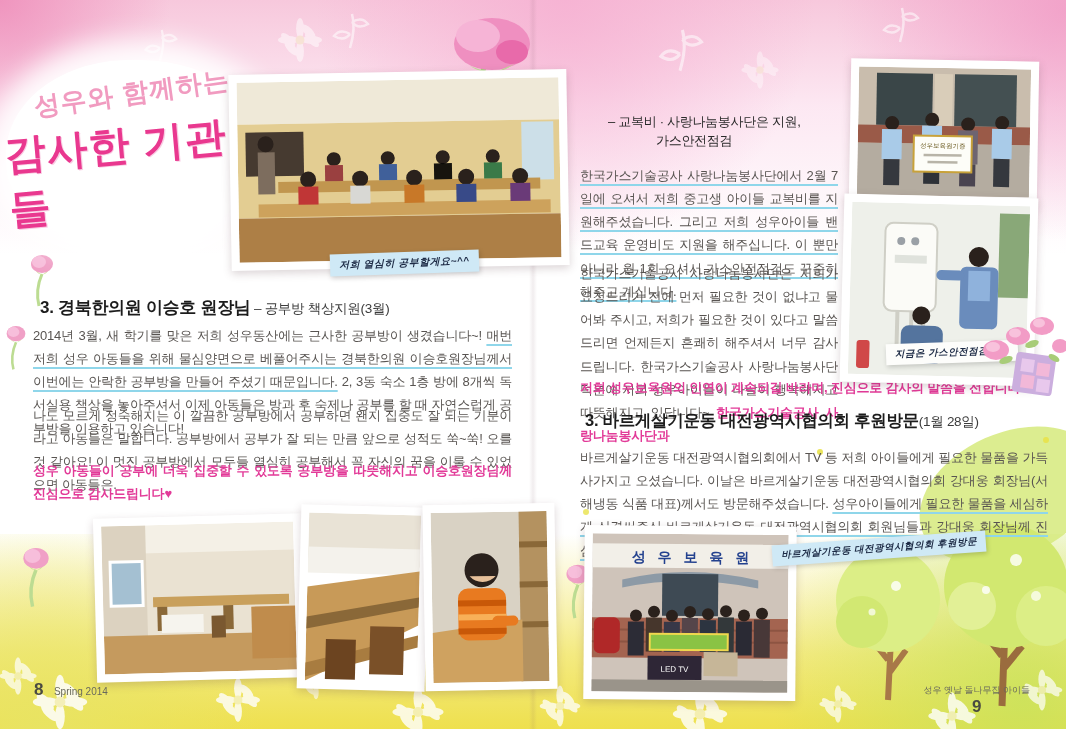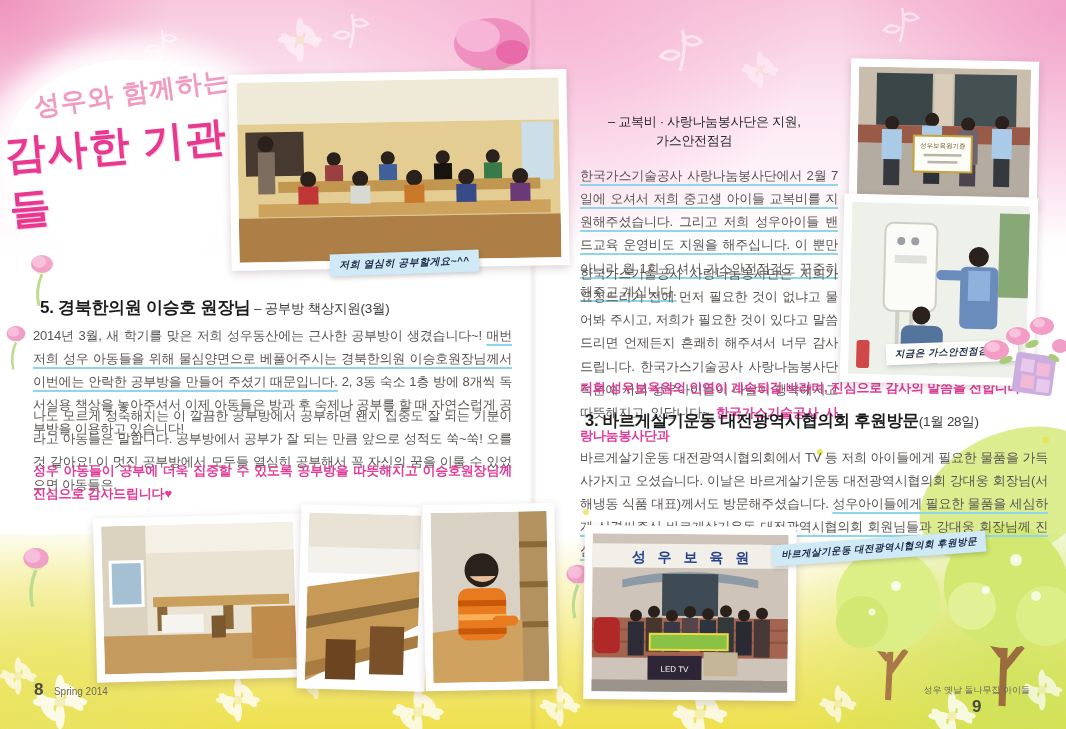--- a/index.html
+++ b/index.html
@@ -178,21 +178,21 @@
           <rect x="166" y="105" width="20" height="18" fill="#c87828"></rect>
         <circle cx="228" cy="98" r="8" fill="#2a211c"></circle>
           <rect x="218" y="105" width="20" height="18" fill="#384a88"></rect>
         <circle cx="282" cy="98" r="8" fill="#2a211c"></circle>
           <rect x="272" y="105" width="20" height="18" fill="#6a3a78"></rect>
       </g>
     </svg>
   </div>
   <div class="note note-blue" style="left:330px;top:252px;transform:rotate(-2deg);">저희 열심히 공부할게요~^^</div>
 
-  <div class="h-article" style="left:40px;top:296px;"><span>5. 경북한의원 이승호 원장님</span><span class="h-suffix"> – 공부방 책상지원(3월)</span></div>
+  <div class="h-article" style="left:40px;top:296px;"><span>3. 경북한의원 이승호 원장님</span><span class="h-suffix"> – 공부방 책상지원(3월)</span></div>
 
   <div class="body-txt" style="left:33px;top:324px;width:479px;"><span>2014년 3월, 새 학기를 맞은 저희 성우동산에는 근사한 공부방이 생겼습니다~! </span><span class="ul">매번 저희 성우 아동들을 위해 물심양면으로 베풀어주시는 경북한의원 이승호원장님께서 이번에는 안락한 공부방을 만들어 주셨기 때문입니다.</span><span> 2, 3동 숙소 1층 방에 8개씩 독서실용 책상을 놓아주셔서 이제 아동들은 방과 후 숙제나 공부를 할 때 자연스럽게 공부방을 이용하고 있습니다!</span></div>
 
   <div class="body-txt" style="left:33px;top:404px;width:479px;">나도 모르게 정숙해지는 이 깔끔한 공부방에서 공부하면 왠지 집중도 잘 되는 기분이라고 아동들은 말합니다. 공부방에서 공부가 잘 되는 만큼 앞으로 성적도 쑥~쑥! 오를 것 같아요! 이 멋진 공부방에서 모두들 열심히 공부해서 꼭 자신의 꿈을 이룰 수 있었으면 아동들은.</div>
 
   <div class="body-txt hl" style="left:33px;top:459px;width:479px;">성우 아동들이 공부에 더욱 집중할 수 있도록 공부방을 따뜻해지고 이승호원장님께 진심으로 감사드립니다♥</div>
 
   <div class="photo" style="left:95px;top:516px;transform:rotate(-1.5deg);">
     <svg width="192" height="148" viewBox="0 0 192 148">
       <rect width="192" height="30" fill="#f4f0e6"></rect>

